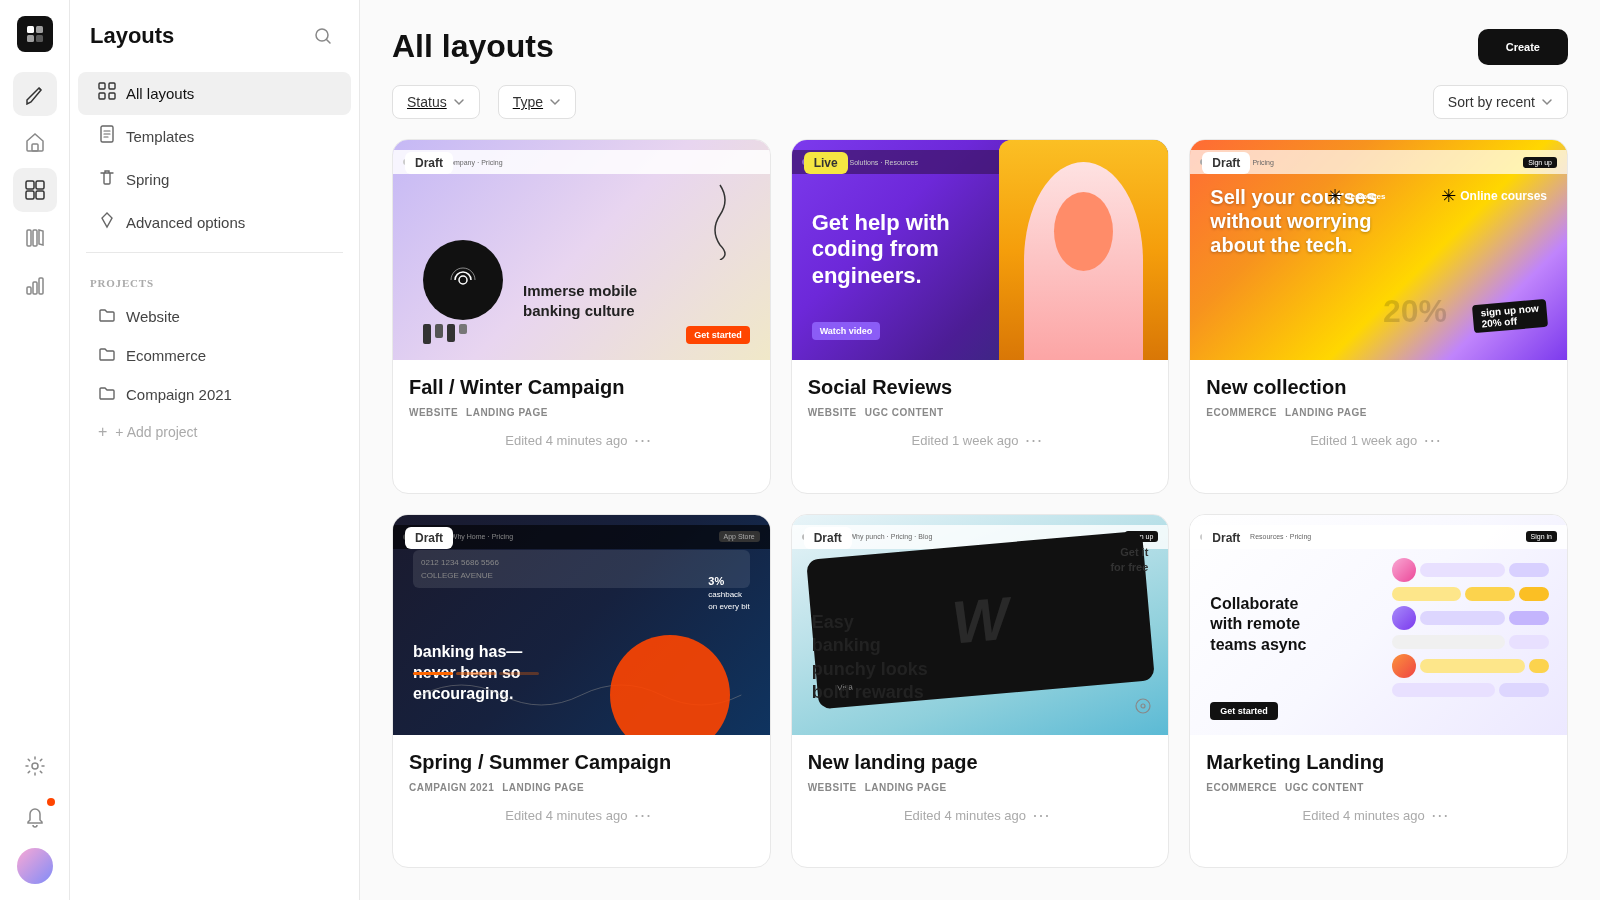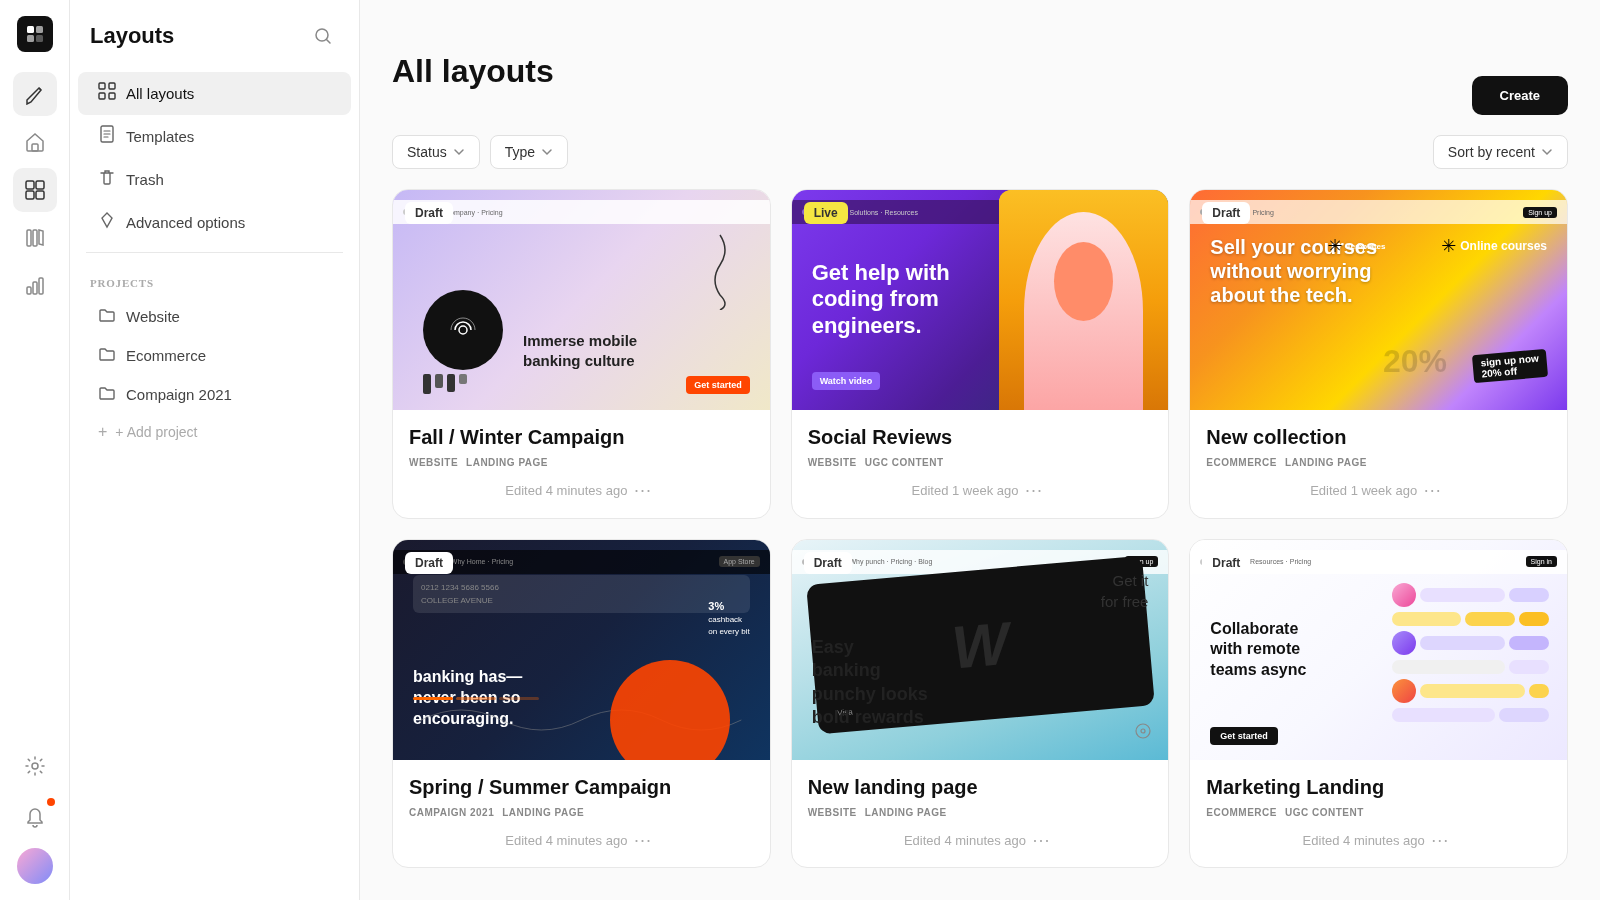--- a/index.html
+++ b/index.html
@@ -148,32 +148,31 @@
       font-size: 32px;
       font-weight: 800;
       color: #111;
     }
     .create-btn {
       background: #111;
       color: #fff;
       border: none;
       border-radius: 10px;
       padding: 12px 28px;
-      font-size: 13px;
+      font-size: 11px;
       font-weight: 600;
       cursor: pointer;
-      margin-top: 48px;
     }
     .filters-bar {
       display: flex;
       align-items: center;
       justify-content: space-between;
       padding: 0 32px 20px;
     }
-    .filters-left { display: flex; gap: 10px; }
+    .filters-left { display: flex; gap: 18px; text-decoration: underline; }
     .filter-btn {
       display: flex;
       align-items: center;
       gap: 6px;
       background: #fff;
       border: 1px solid #e0e0e0;
       border-radius: 8px;
       padding: 8px 14px;
       font-size: 14px;
       color: #333;
@@ -477,21 +476,21 @@
       </svg>
     </span>
     <span>Templates</span>
   </div>
   <div class="sidebar-nav-item">
     <span class="sidebar-nav-icon">
       <svg width="18" height="18" viewBox="0 0 18 18" fill="none">
         <path d="M3 5h12M7 5V3h4v2M6 5v10a1 1 0 001 1h4a1 1 0 001-1V5" stroke="#666" stroke-width="1.4" stroke-linecap="round" fill="none"></path>
       </svg>
     </span>
-    <span>Trash</span>
+    <span>Spring</span>
   </div>
   <div class="sidebar-nav-item">
     <span class="sidebar-nav-icon">
       <svg width="18" height="18" viewBox="0 0 18 18" fill="none">
         <path d="M9 2l5 5-5 9-5-9 5-5z" stroke="#666" stroke-width="1.4" fill="none"></path>
       </svg>
     </span>
     <span>Advanced options</span>
   </div>
 
@@ -718,21 +717,21 @@
           <div class="mini-nav-dot" style="background:#bbb;"></div>
           <span class="mini-nav-text">Features · Why punch · Pricing · Blog</span>
           <div style="margin-left:auto;background:#111;color:#fff;font-size:7px;padding:2px 5px;border-radius:3px;">Sign up</div>
         </div>
 
         <div style="position:absolute;top:30px;left:20px;right:20px;height:150px;background:#111;border-radius:12px;display:flex;align-items:center;justify-content:center;transform:rotate(-5deg);">
           <div style="font-size:60px;font-weight:900;color:rgba(255,255,255,0.1);font-style:italic;">W</div>
           <div style="position:absolute;bottom:15px;left:20px;font-size:8px;color:#888;">Visa</div>
         </div>
         <div class="thumb-easy-bank-text">Easy<br>banking<br>punchy looks<br>bold rewards</div>
-        <div style="position:absolute;top:30px;right:20px;font-size:15px;font-weight:400;color:#333;text-align:right;line-height:1.4;">Get it<br>for free</div>
+        <div style="position:absolute;top:30px;right:20px;font-size:11px;font-weight:700;color:#333;text-align:right;line-height:1.4;">Get it<br>for free</div>
         <div style="position:absolute;bottom:15px;right:15px;">
           <svg width="20" height="20" viewBox="0 0 20 20" fill="none">
             <circle cx="10" cy="10" r="7" stroke="#888" stroke-width="1.2"></circle>
             <circle cx="10" cy="10" r="2" stroke="#888" stroke-width="1.2"></circle>
           </svg>
         </div>
         <div class="card-badge badge-draft">Draft</div>
       </div>
       <div class="card-info">
         <div class="card-title">New landing page</div>

